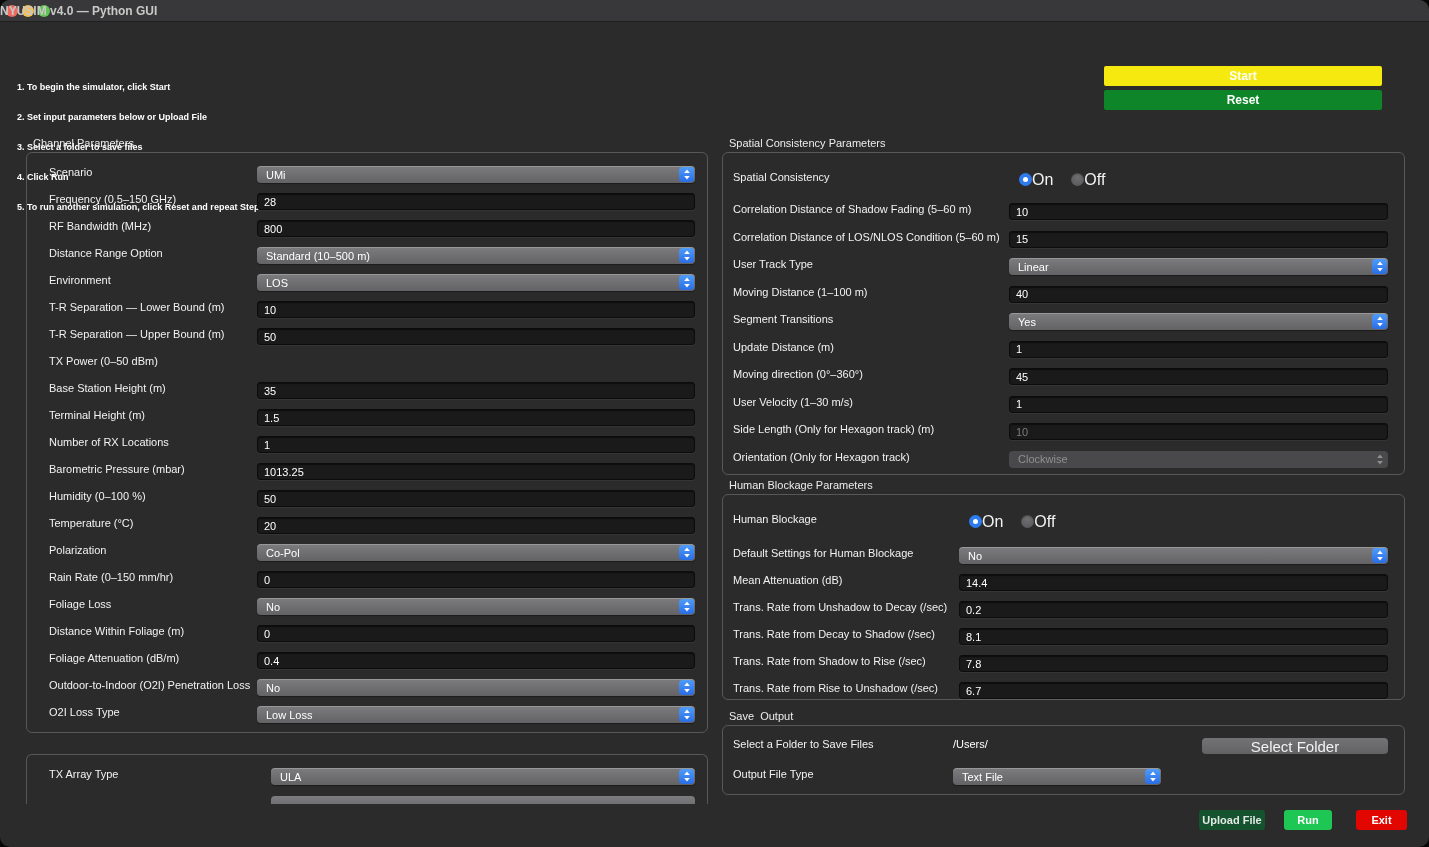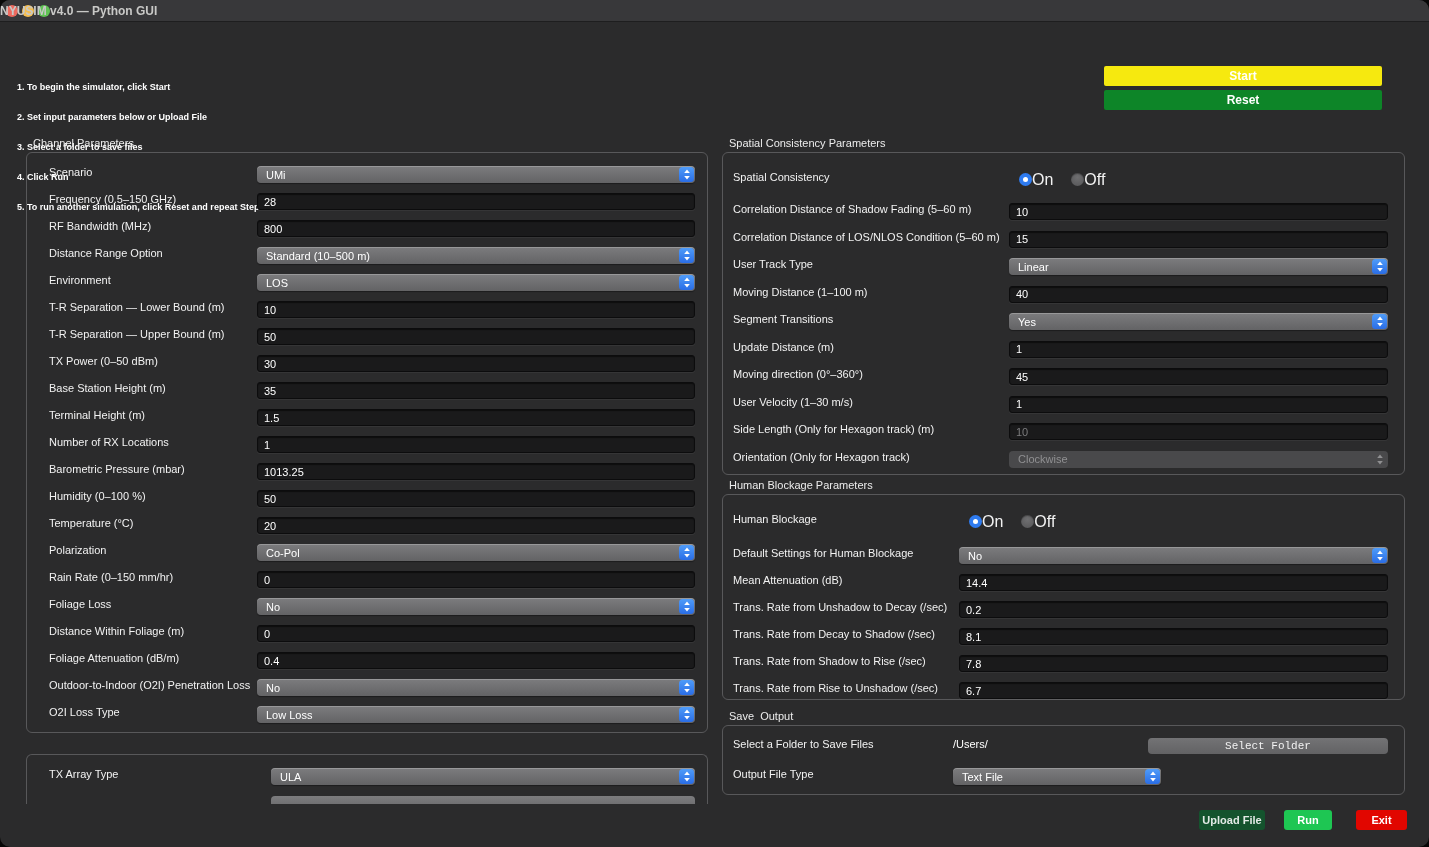--- a/index.html
+++ b/index.html
@@ -42,21 +42,21 @@
   .combo.dis{background:#49494b;color:#909092;box-shadow:none}
   .combo.dis .stepper{background:transparent}
   .combo.dis .stepper svg path{fill:#909092}
   .combo.narrow{flex:none;width:208px}
   .rgroup{display:flex;align-items:center;padding-left:10px;gap:18px}
   .ropt{display:flex;align-items:center;font-size:16px;color:#f2f2f2}
   .rdot{width:13px;height:13px;border-radius:50%;background:radial-gradient(circle at 50% 35%,#6f6f71,#555557);box-shadow:inset 0 1px 1px rgba(0,0,0,.3)}
   .rdot.sel{background:#2e7bf0;position:relative;box-shadow:none}
   .rdot.sel::after{content:"";position:absolute;left:4px;top:4px;width:5px;height:5px;border-radius:50%;background:#fff}
   .fval{color:#fff;font-size:11px;flex:1}
-  .sfbtn{flex:none;width:240px;height:16px;background:linear-gradient(180deg,#737375,#626264);border:none;border-radius:4px;color:#f2f2f2;font-size:11px;font-family:Liberation Mono, monospace;cursor:default}
+  .sfbtn{flex:none;width:186px;height:16px;background:linear-gradient(180deg,#737375,#626264);border:none;border-radius:4px;color:#f2f2f2;font-size:15px;font-family:Liberation Sans, sans-serif;cursor:default}
   .sliver{position:absolute;left:244px;right:12px;top:41px;height:12px;border-radius:4px 4px 0 0;background:linear-gradient(180deg,#7c7c7e,#6a6a6c)}
   .bottombtn{position:absolute;top:810px;height:20px;border:none;border-radius:3px;font-weight:bold;font-size:11px;font-family:inherit;color:#fff;cursor:default}
   #btn-upload{left:1199px;width:66px;background:#14532d;color:rgba(255,255,255,.88)}
   #btn-run{left:1284px;width:48px;background:#1ec653}
   #btn-exit{left:1356px;width:51px;background:#e10600}
 </style>
 </head>
 <body>
 
 <div class="window">
@@ -128,21 +128,20 @@
         <div class="row">
           <span class="lbl">T-R Separation — Lower Bound (m)</span>
           <input type="text" class="tfield" value="10" style="">
         </div>
         <div class="row">
           <span class="lbl">T-R Separation — Upper Bound (m)</span>
           <input type="text" class="tfield" value="50" style="">
         </div>
         <div class="row">
           <span class="lbl">TX Power (0–50 dBm)</span>
-          <input type="text" class="tfield" value="30" style="">
         </div>
         <div class="row">
           <span class="lbl">Base Station Height (m)</span>
           <input type="text" class="tfield" value="35" style="">
         </div>
         <div class="row">
           <span class="lbl">Terminal Height (m)</span>
           <input type="text" class="tfield" value="1.5" style="">
         </div>
         <div class="row">

